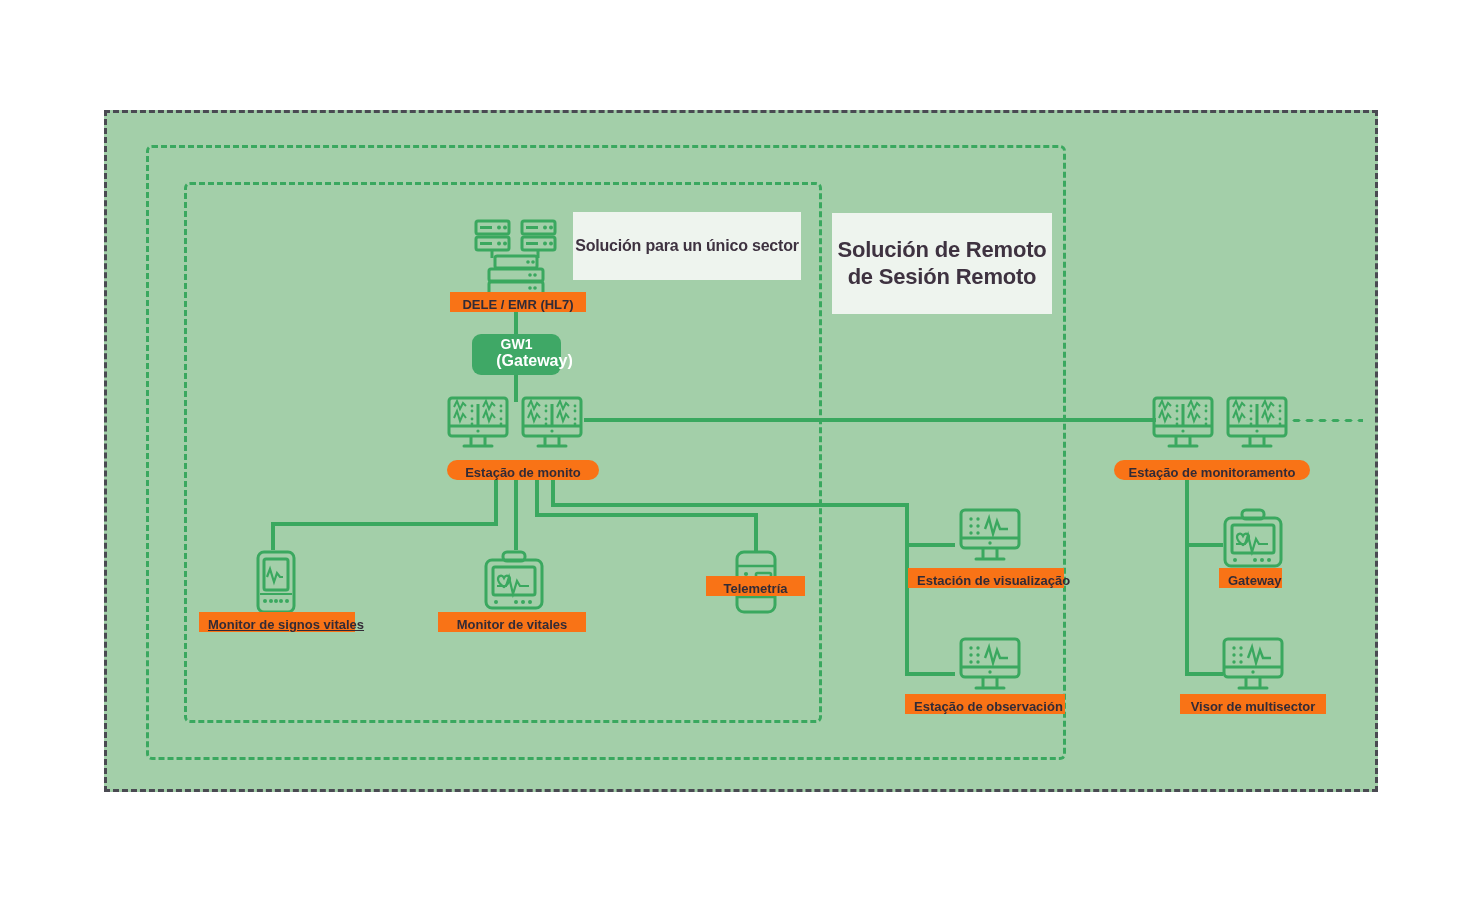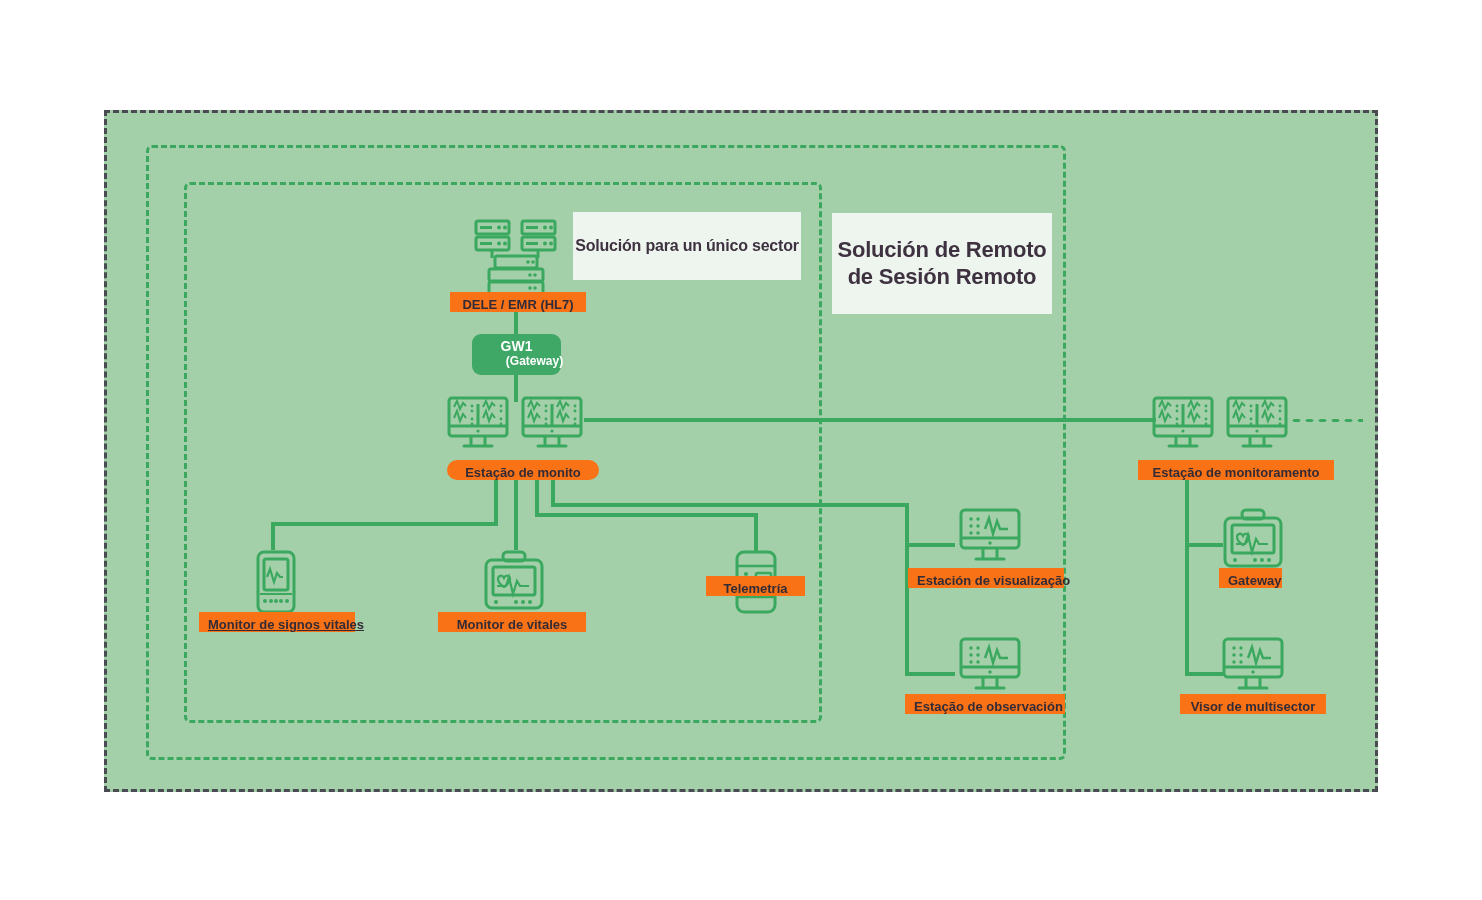--- a/index.html
+++ b/index.html
@@ -53,21 +53,21 @@
   }
 
   
   .gw{
     position:absolute;left:472px;top:334px;width:89px;height:41px;
     background:#3fa866;border-radius:9px;
     color:#ffffff;text-align:center;
     display:flex;flex-direction:column;align-items:center;justify-content:center;
   }
   .gw .gw-t{font-size:14px;font-weight:700;line-height:1.05;}
-  .gw .gw-s{font-size:12px;font-weight:700;line-height:1.3;margin-left:36px;}
+  .gw .gw-s{font-size:16px;font-weight:700;line-height:1.3;margin-left:36px;}
 
   
   .chip{
     position:absolute;
     background:#f97316;
     color:#332b36;
     font-size:13px;
     font-weight:600;
     white-space:nowrap;
     padding:5px 9px 0 9px;
@@ -232,21 +232,21 @@
         <circle cx="25" cy="28" r="1.4" fill="#3aa85f" stroke="none"></circle>
         <circle cx="54" cy="10" r="1.4" fill="#3aa85f" stroke="none"></circle>
         <circle cx="54" cy="15" r="1.4" fill="#3aa85f" stroke="none"></circle>
         <circle cx="54" cy="23" r="1.4" fill="#3aa85f" stroke="none"></circle>
         <circle cx="54" cy="28" r="1.4" fill="#3aa85f" stroke="none"></circle>
         <circle cx="31" cy="35" r="1.6" fill="#3aa85f" stroke="none"></circle>
         <path d="M24 41 L24 48 M38 41 L38 48 M17 50 L45 50" stroke-linecap="round"></path>
       </g>
     </svg>
   </div>
-  <div class="chip" style="left:1138px;top:460px;width:196px;">Estação de monitoramento</div>
+  <div class="chip" style="left:1114px;top:460px;width:196px;border-radius:11px;">Estação de monitoramento</div>
 
   <div class="icon" style="left:255px;top:550px;">
     <svg width="42" height="64" viewBox="0 0 42 64" fill="none" stroke="#3aa85f" stroke-width="3">
       <rect x="3" y="2" width="36" height="60" rx="6"></rect>
       <rect x="9" y="9" width="24" height="31" rx="2"></rect>
       <path d="M12 27 l3-8 4 13 3-9 3 4h3" stroke-width="2.2"></path>
       <circle cx="10" cy="51" r="2" fill="#3aa85f" stroke="none"></circle>
       <circle cx="16" cy="51" r="2" fill="#3aa85f" stroke="none"></circle>
       <circle cx="21" cy="51" r="2" fill="#3aa85f" stroke="none"></circle>
       <circle cx="26" cy="51" r="2" fill="#3aa85f" stroke="none"></circle>

